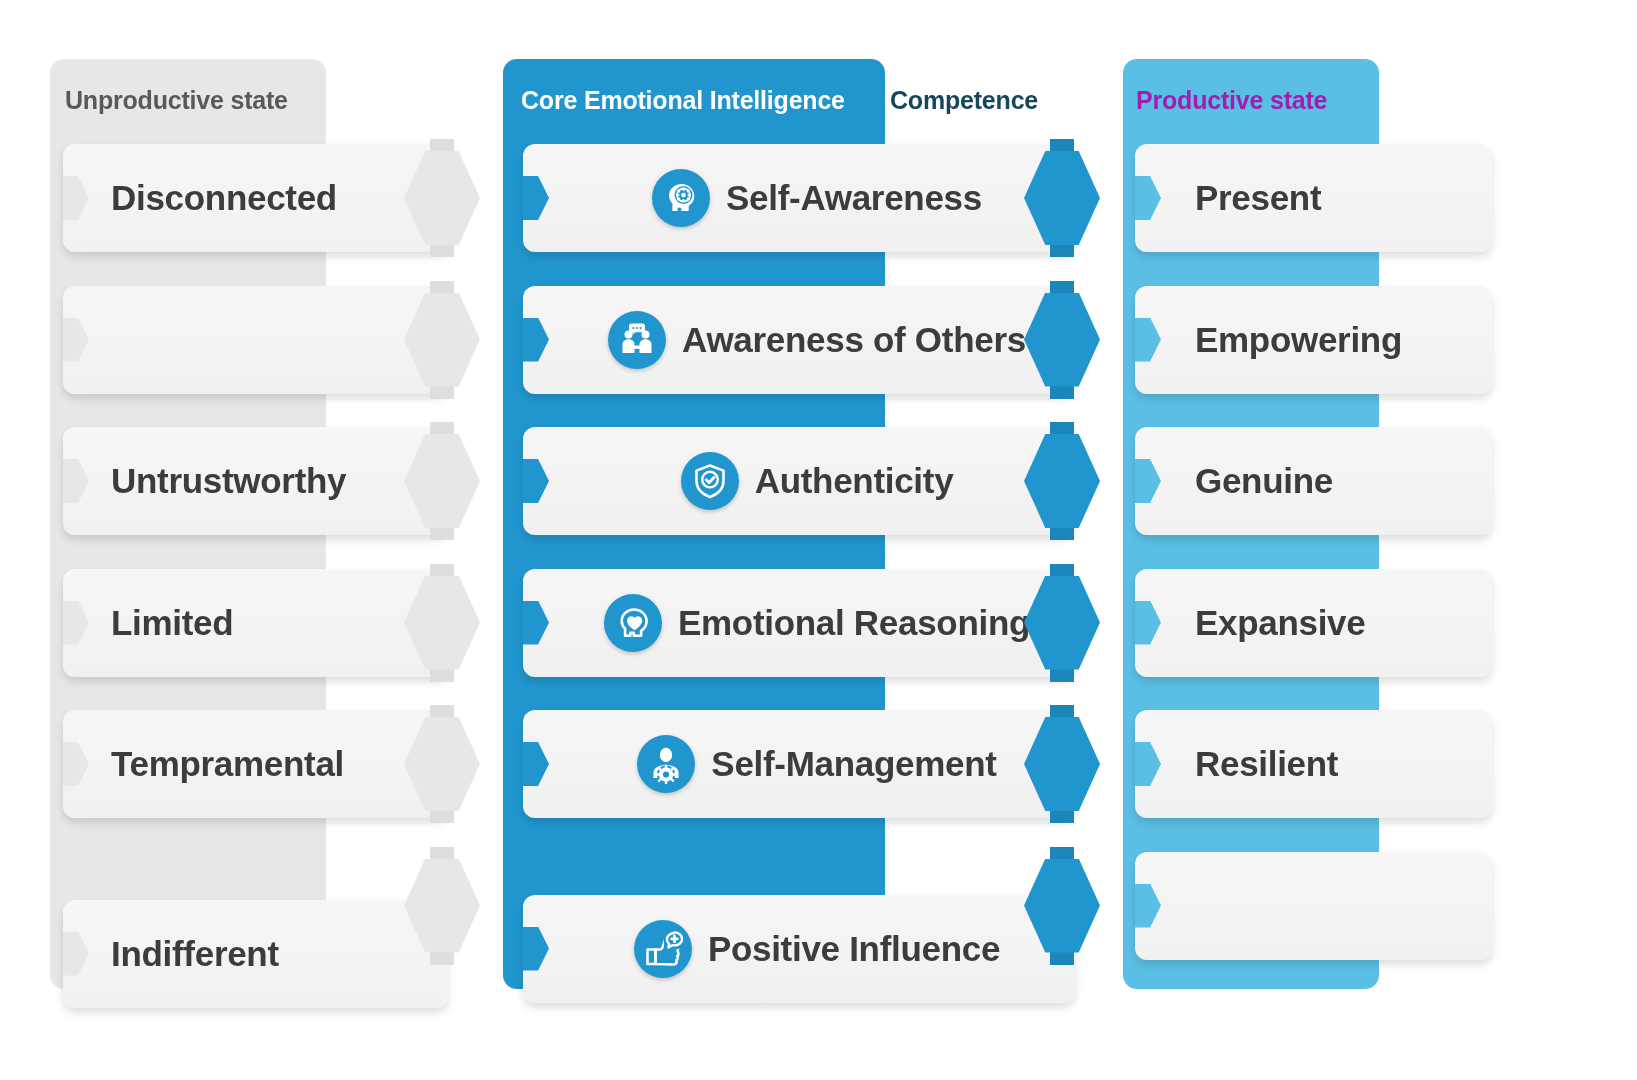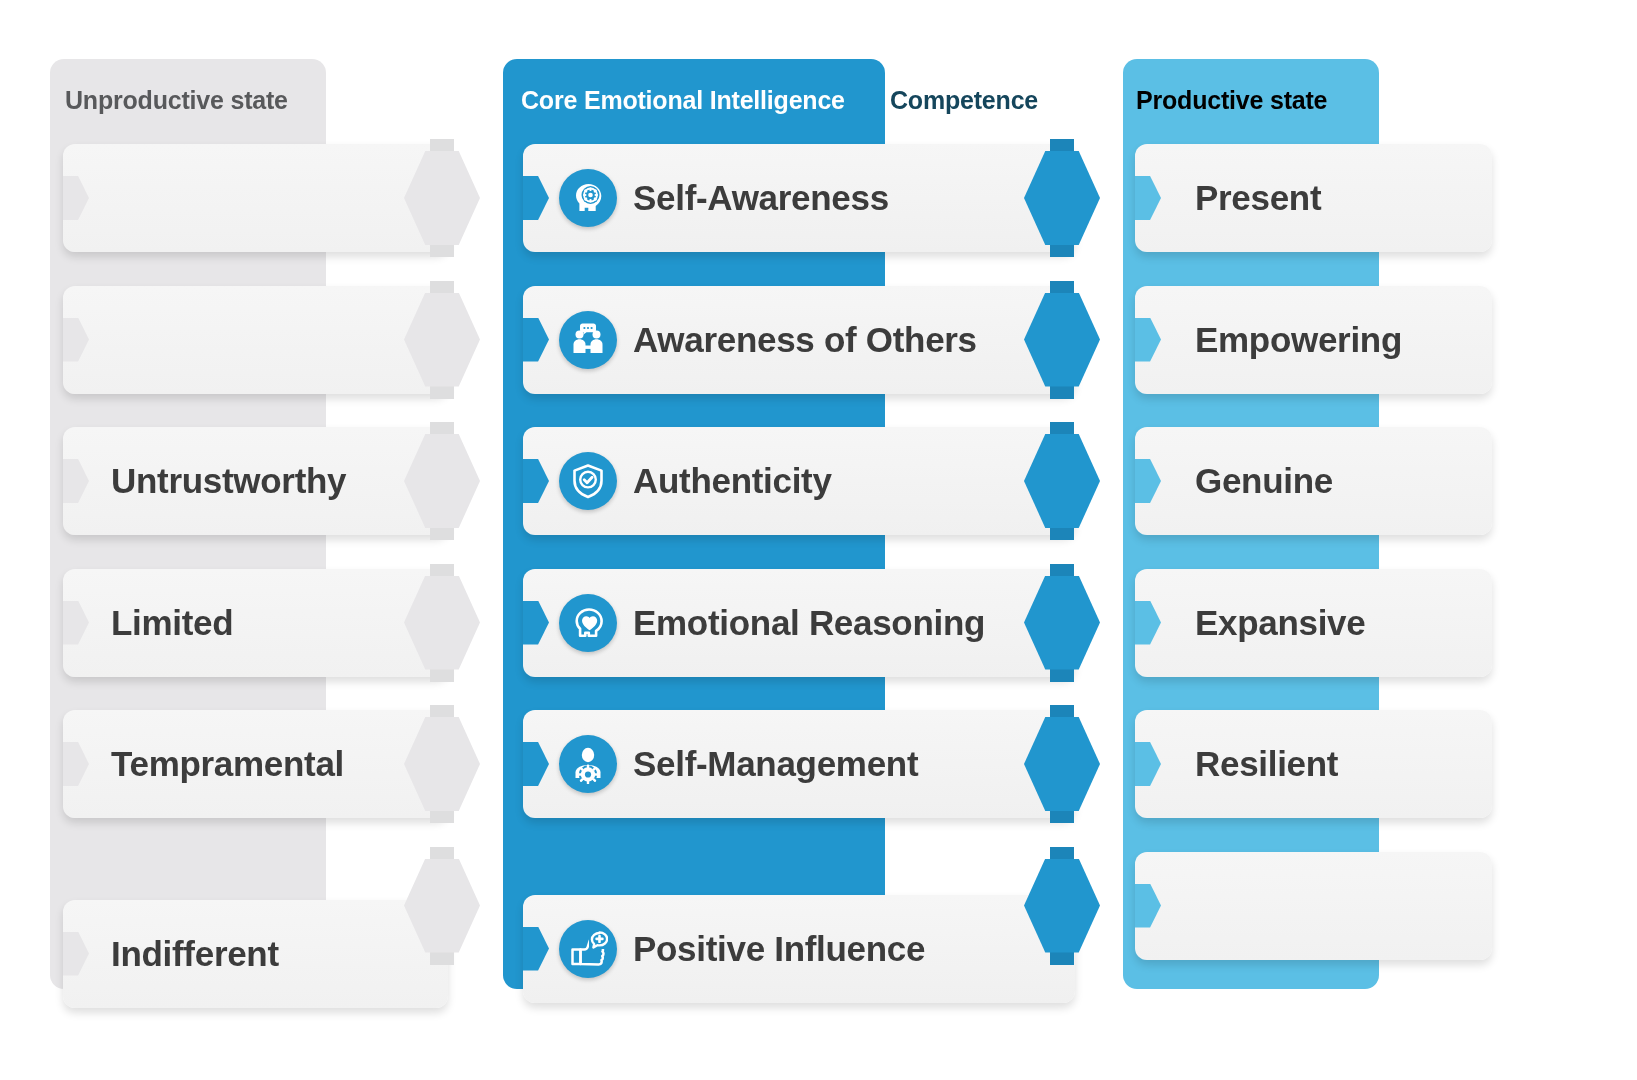--- a/index.html
+++ b/index.html
@@ -47,41 +47,42 @@
   .col-header {
     position: absolute;
     font-size: 25px;
     font-weight: 600;
     letter-spacing: -0.2px;
     white-space: nowrap;
   }
   .hdr-left   { left: 65px;  top: 78px;  color: #58595B; }
   .hdr-center { left: 521px; top: 78px;  color: #ffffff; }
   .hdr-center-2 { left: 890px; top: 78px; color: #15465C; font-weight: 700; }
-  .hdr-right  { left: 1136px; top: 78px; color: #000000; text-align: right; }
+  .hdr-right  { left: 1136px; top: 78px; color: #a21caf; text-align: right; }
 
   
   .card {
     position: absolute;
     height: 108px;
     border-radius: 12px;
     background: #F4F4F4;
     box-shadow: 0 5px 9px rgba(0,0,0,0.13);
     display: flex;
     align-items: center;
   }
   .card-left {
     left: 63px;
     width: 385px;
     background: linear-gradient(180deg,#F6F6F6 0%, #F1F1F1 100%);
   }
   .card-center {
     left: 523px;
     width: 552px;
     background: linear-gradient(180deg,#F6F6F6 0%, #F0F0F0 100%);
+    justify-content: center;
   }
   .card-right {
     left: 1135px;
     width: 357px;
     background: linear-gradient(180deg,#F6F6F6 0%, #F1F1F1 100%);
   }
 
   .card-label {
     font-size: 35px;
     font-weight: 600;
@@ -156,20 +157,21 @@
 
   <div class="col-header hdr-center">Core Emotional Intelligence</div>
 
   <div class="col-header hdr-center-2">Competence</div>
 
   <div class="col-header hdr-right">Productive state</div>
 
   <div id="left-rows">
       <div class="card card-left" style="top: 136px;">
         <div class="notch notch-gray"></div>
+        <div class="card-label">Disconnected</div>
       </div>
       <div class="hextab hextab-gray" style="left: 430px; top: 190px;"></div>
       <div class="hexwrap" style="left: 404px; top: 190px;">
         <div class="hex hex-gray"></div>
       </div>
       <div class="card card-left" style="top: 277.5px;">
         <div class="notch notch-gray"></div>
       </div>
       <div class="hextab hextab-gray" style="left: 430px; top: 331.5px;"></div>
       <div class="hexwrap" style="left: 404px; top: 331.5px;">

